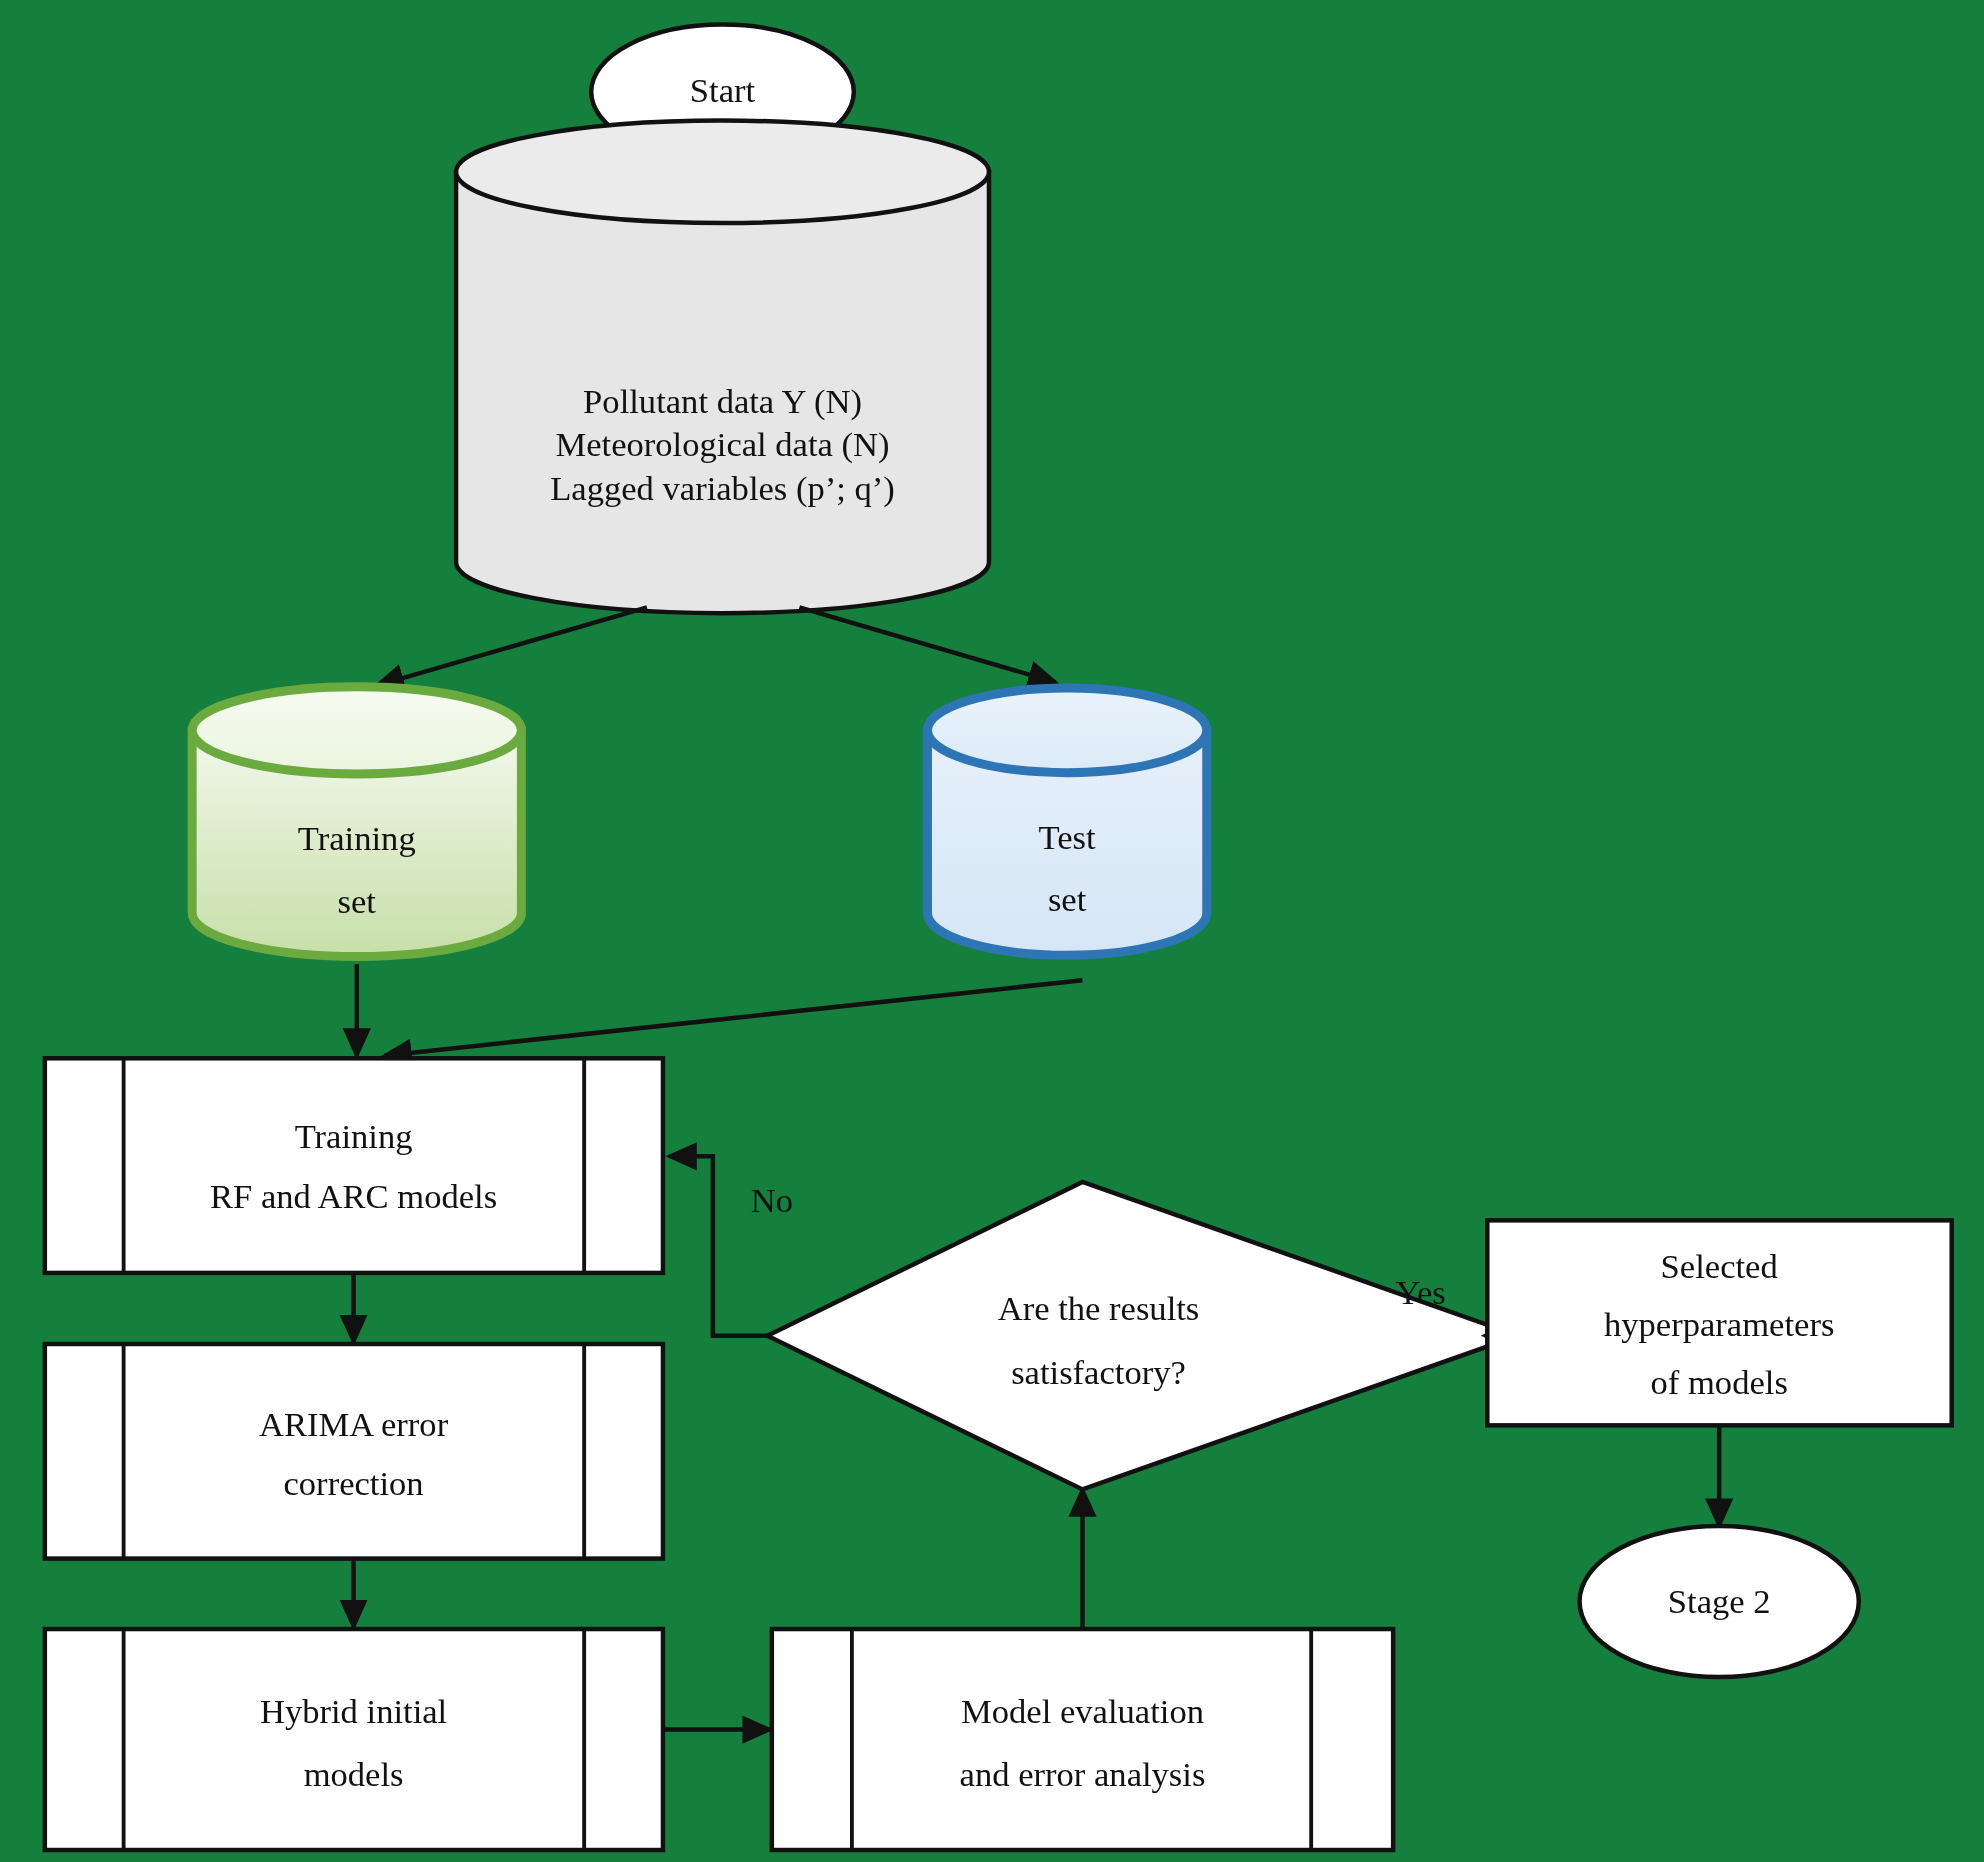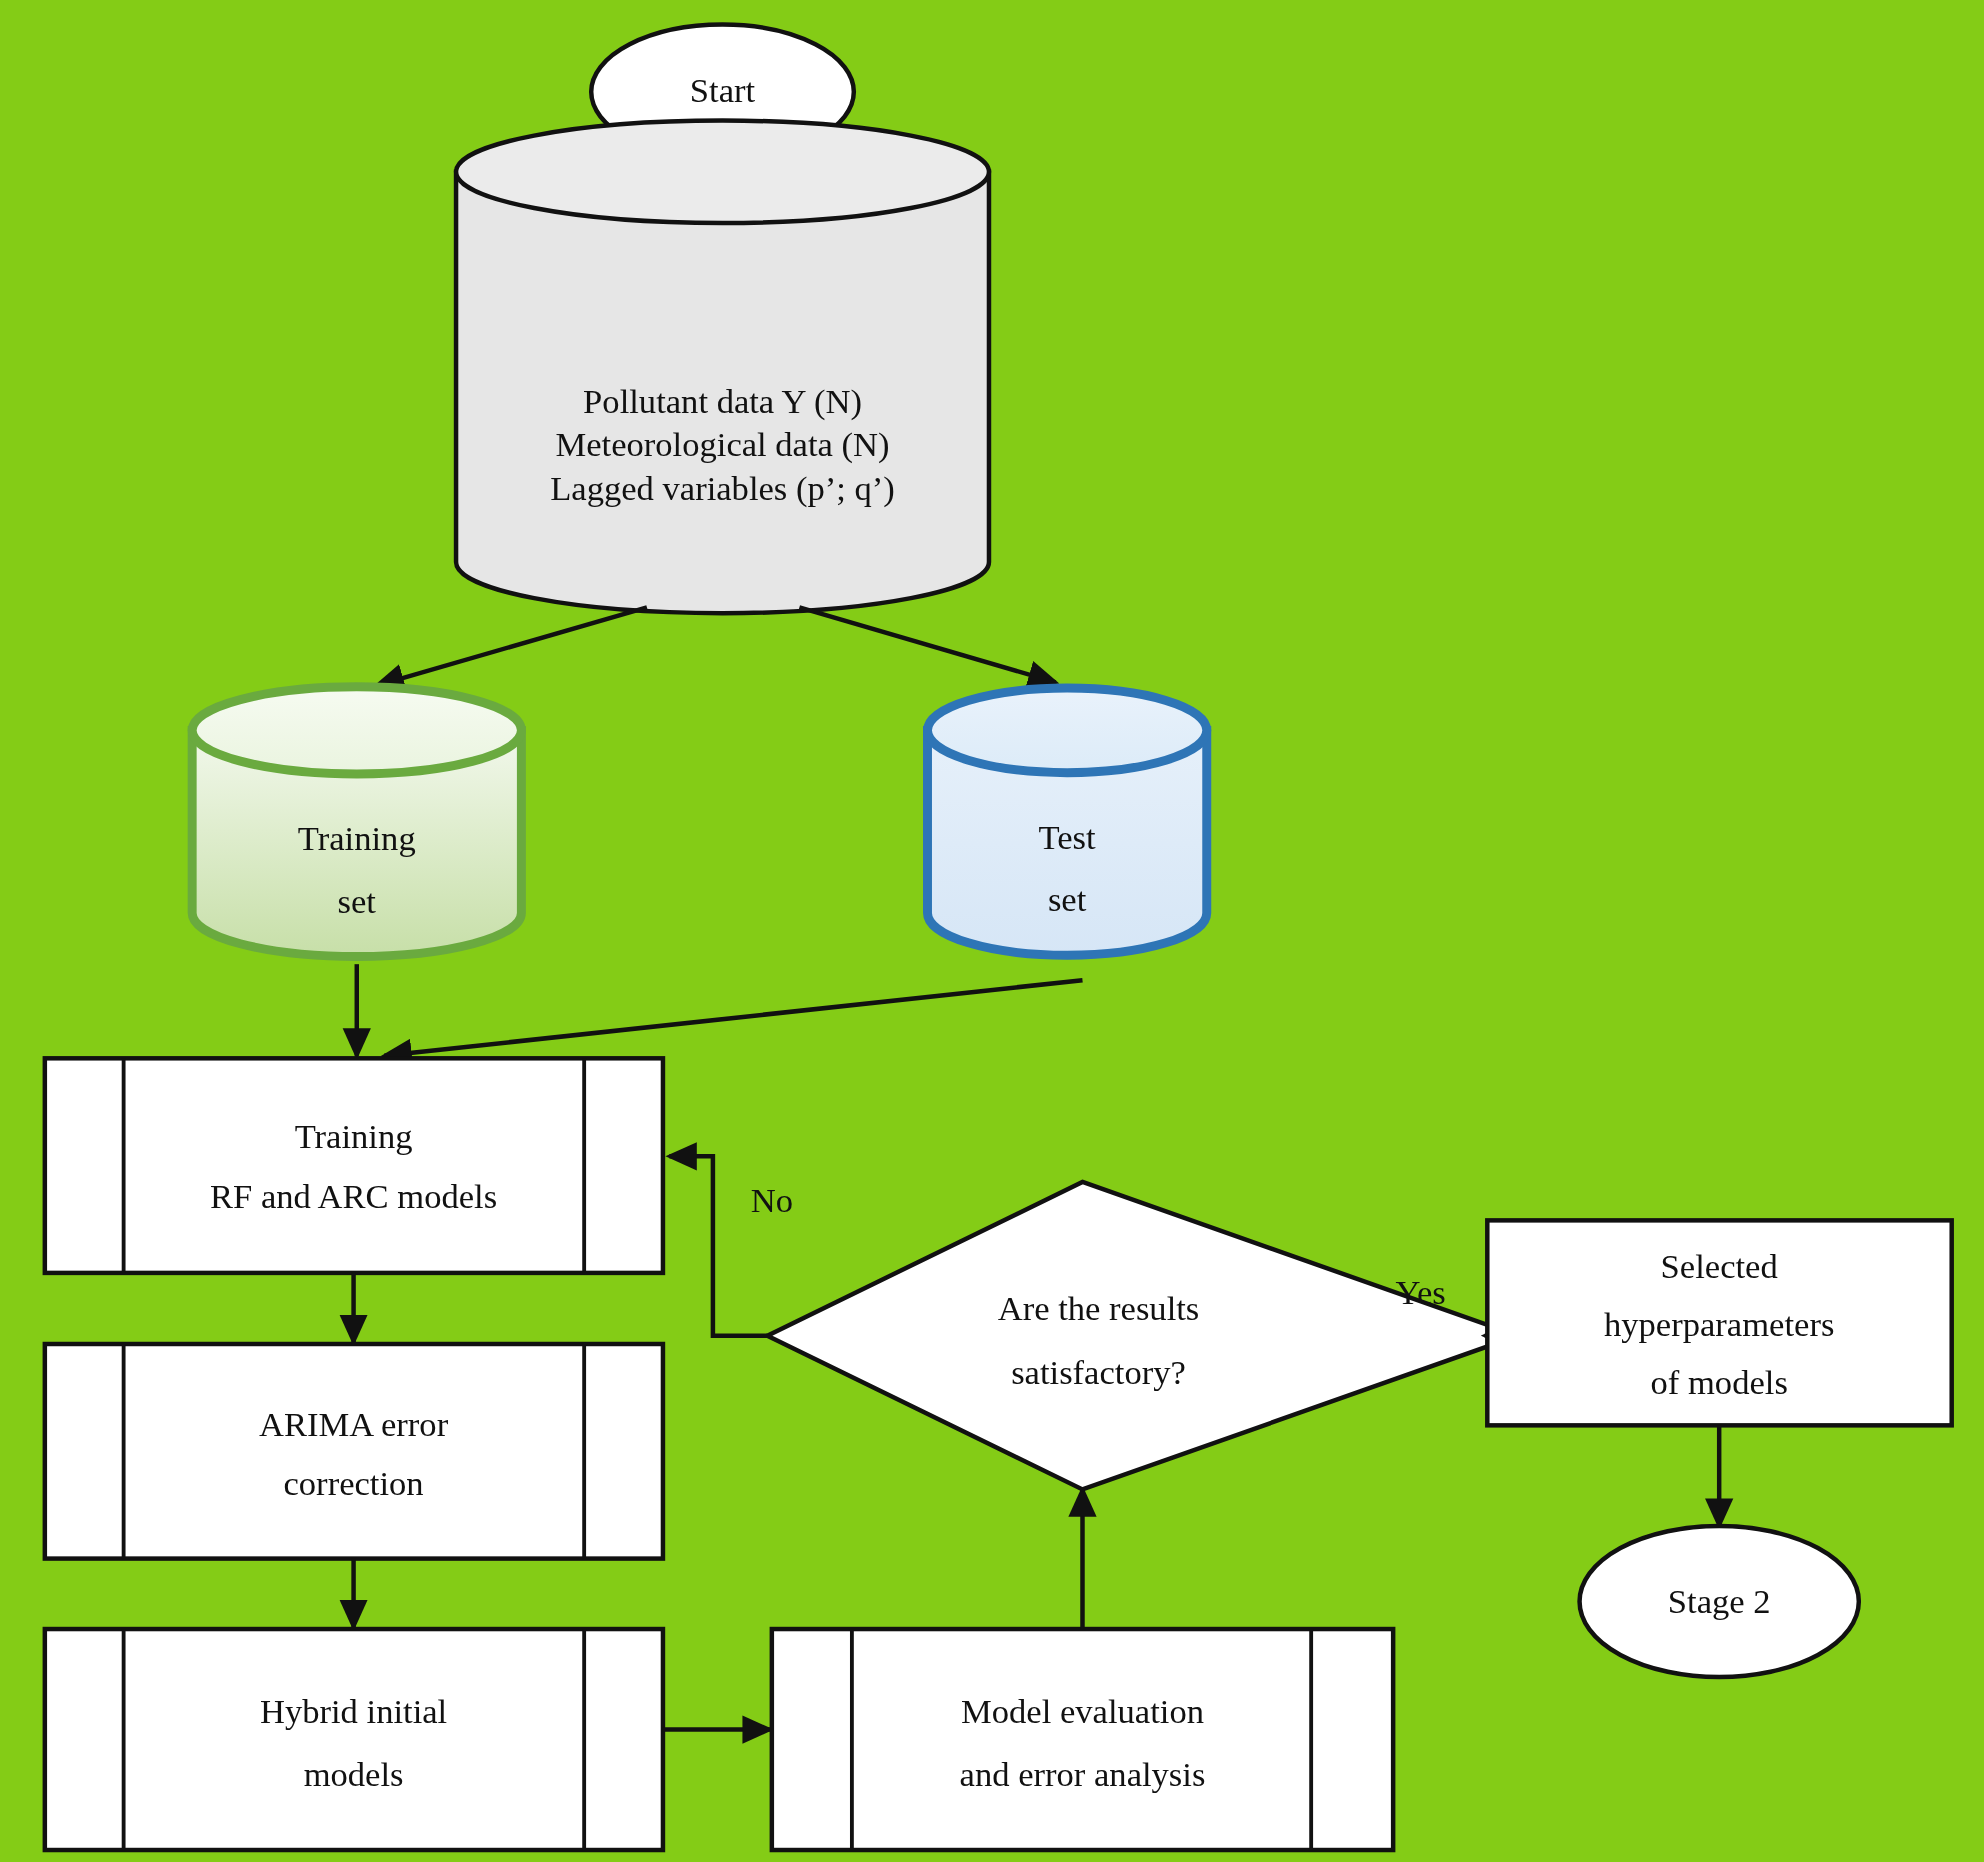--- a/index.html
+++ b/index.html
@@ -4,21 +4,21 @@
 <style>
   html, body {
     margin: 0;
     padding: 0;
     background: #ffffff;
   }
   #canvas-wrap {
     position: relative;
     width: 1985px;
     height: 1863px;
-    background: #84cc16;
+    background: #15803d;
     overflow: hidden;
     text-decoration: underline;
   }
   svg#flow {
     display: block;
     width: 1985px;
     height: 1863px;
   }
   .node-text {
     font-family: "Liberation Serif", "DejaVu Serif", serif;

